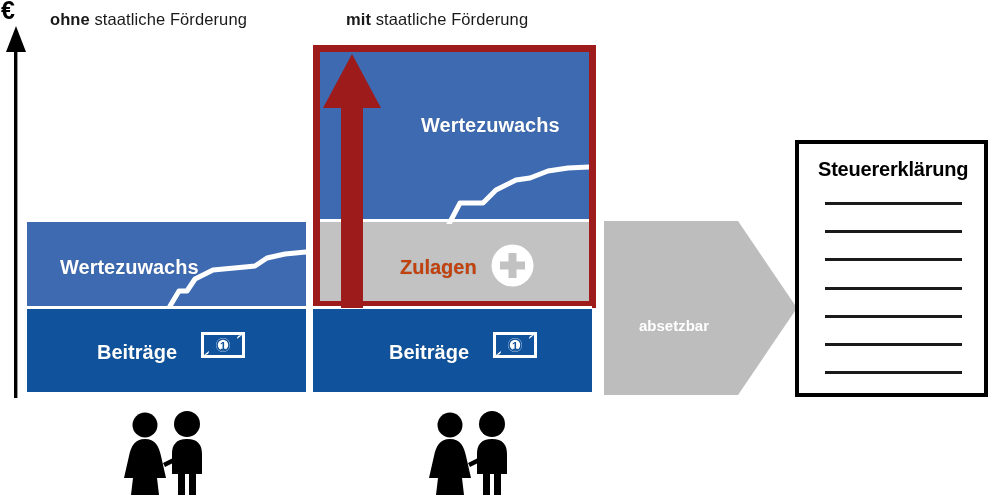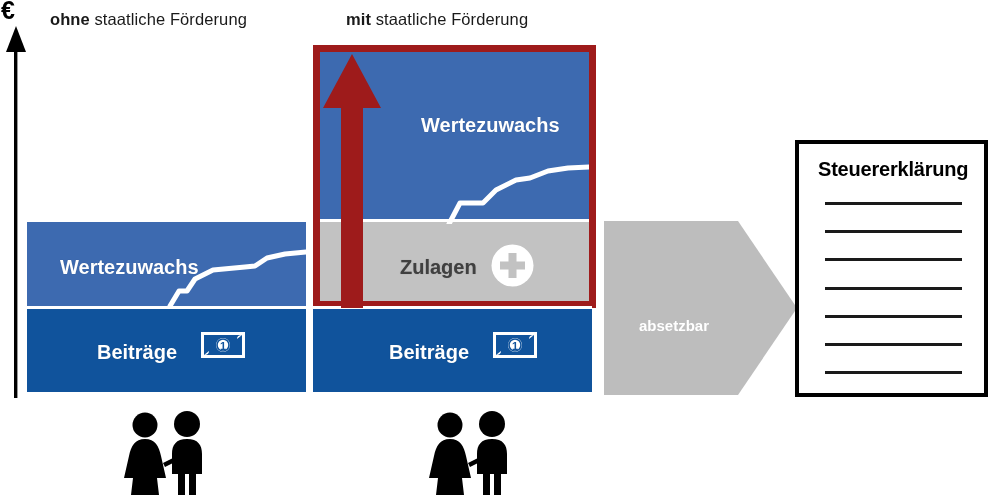--- a/index.html
+++ b/index.html
@@ -32,21 +32,21 @@
 
   
   .curve{position:absolute;pointer-events:none;}
 
   
   .bar-label{position:absolute;color:#ffffff;font-size:20px;font-weight:bold;
              white-space:nowrap;text-shadow:0 0 1px rgba(0,0,0,.25);}
   #label-col1-growth{left:60px;top:256px;}
   #label-col1-contrib{left:97px;top:341px;}
   #label-col2-growth{left:421px;top:114px;}
-  #label-col2-zulagen{left:400px;top:256px;color:#404040;}
+  #label-col2-zulagen{left:400px;top:256px;color:#c2410c;}
   #label-col2-contrib{left:389px;top:341px;}
 
   
   .money-icon{position:absolute;width:48px;height:30px;}
   #money-col1{left:199px;top:330px;}
   #money-col2{left:491px;top:330px;}
 
   #plus-icon{position:absolute;left:490px;top:243px;width:45px;height:45px;}
 
   

